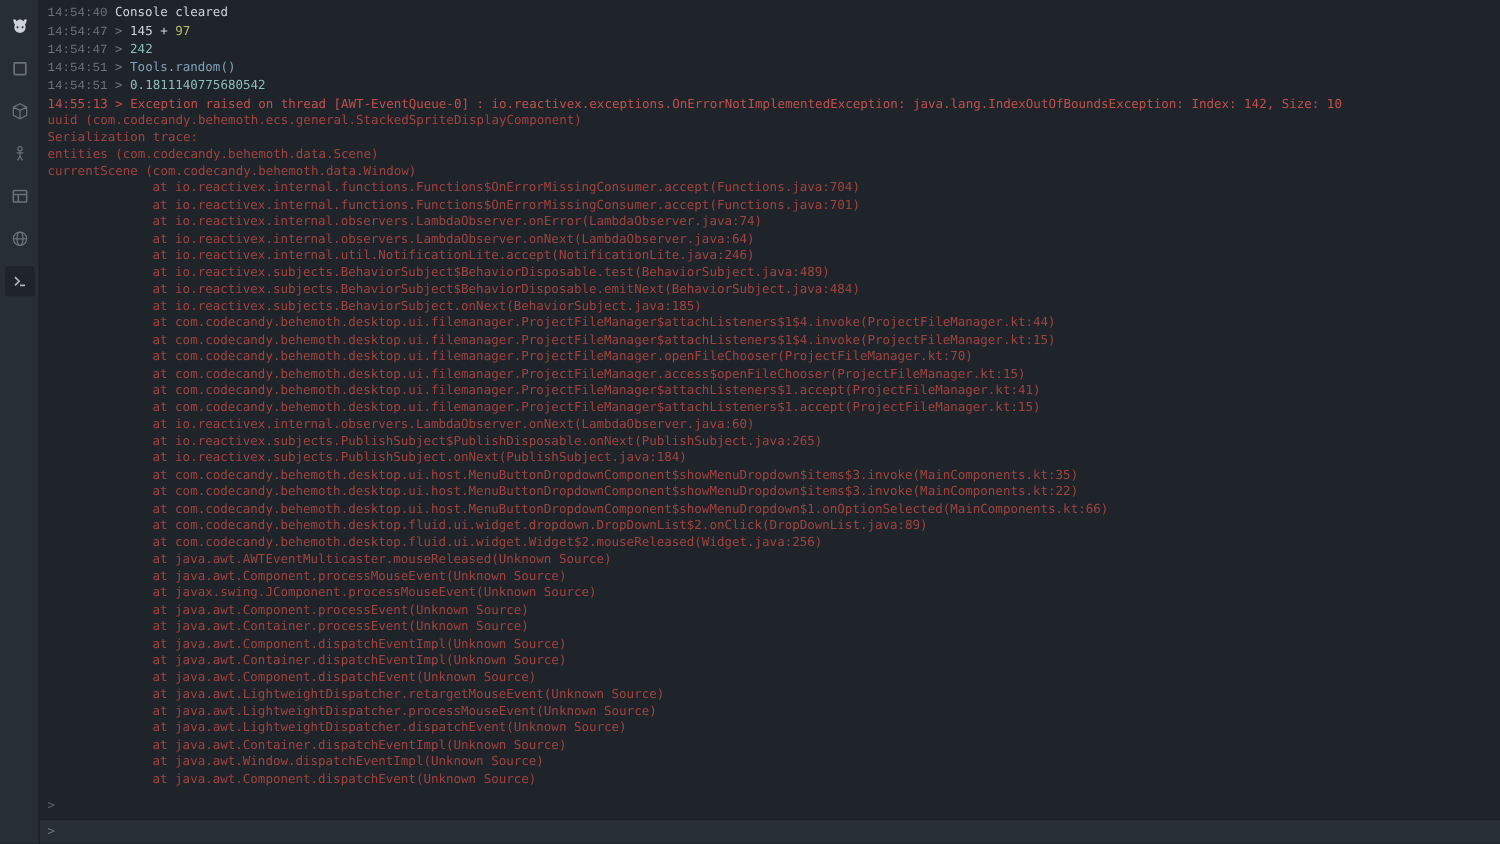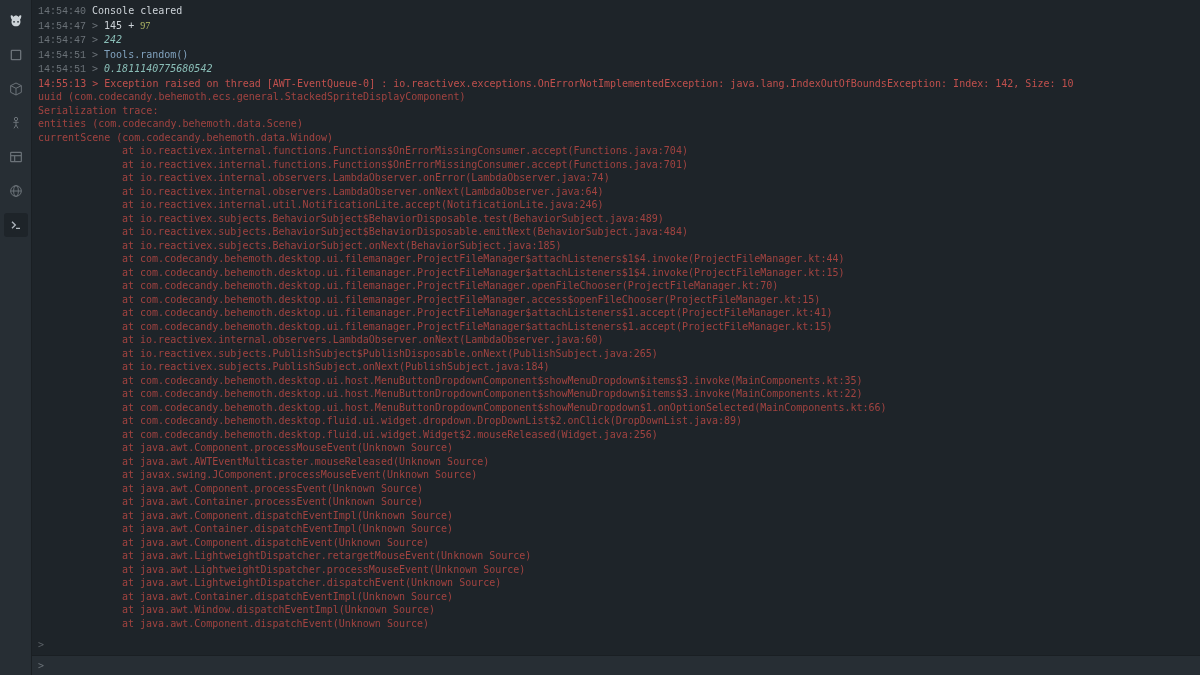--- a/index.html
+++ b/index.html
@@ -9,24 +9,24 @@
   .sidebar-icon { width: 24px; height: 24px; margin: 5px 0; display: flex; align-items: center; justify-content: center; color: #6b7278; cursor: pointer; }
   .sidebar-icon.active { background: #1e2429; color: #aeb6bd; border-radius: 3px; }
   .sidebar-icon svg { width: 16px; height: 16px; }
   .main { flex: 1; display: flex; flex-direction: column; background: #1e2429; }
   .console { flex: 1; overflow: hidden; padding: 4px 6px; line-height: 1.35; color: #c5c8c6; position: relative; }
   .console-inner { height: calc(100% - 20px); overflow: hidden; }
   .line { white-space: pre; }
   .ts { color: #6b7278; font-family: Liberation Mono, monospace; }
   .prompt { color: #6b7278; }
   .input-text { color: #cdd3d8; }
-  .num { color: #b5bd68; font-family: Liberation Serif, serif; }
+  .num { color: #b5bd68; }
   .method { color: #81a2be; }
   .out { color: #6b7278; }
-  .out-num { color: #8abeb7; font-style: italic; }
+  .out-num { color: #8abeb7; }
   .err { color: #c0504d; }
   .err-dim { color: #a14340; }
   .trace { color: #a14340; padding-left: 0; }
   .trace-indent { padding-left: 84px; }
   .scroll-hint { position: absolute; bottom: 4px; left: 6px; color: #5a6066; font-size: 10px; }
   .input-bar { height: 20px; background: #272e34; border-top: 1px solid #1a1f23; display: flex; align-items: center; padding: 0 6px; color: #6b7278; }
   .input-bar-caret { margin-right: 4px; }
   .input-field { flex: 1; background: transparent; border: none; outline: none; color: #c5c8c6; font-family: inherit; font-size: 10px; }
 </style>
 </head>
@@ -104,22 +104,22 @@
           <div class="line trace trace-indent"><span class="err-dim">at com.codecandy.behemoth.desktop.ui.filemanager.ProjectFileManager$attachListeners$1.accept(ProjectFileManager.kt:41)</span></div>
           <div class="line trace trace-indent"><span class="err-dim">at com.codecandy.behemoth.desktop.ui.filemanager.ProjectFileManager$attachListeners$1.accept(ProjectFileManager.kt:15)</span></div>
           <div class="line trace trace-indent"><span class="err-dim">at io.reactivex.internal.observers.LambdaObserver.onNext(LambdaObserver.java:60)</span></div>
           <div class="line trace trace-indent"><span class="err-dim">at io.reactivex.subjects.PublishSubject$PublishDisposable.onNext(PublishSubject.java:265)</span></div>
           <div class="line trace trace-indent"><span class="err-dim">at io.reactivex.subjects.PublishSubject.onNext(PublishSubject.java:184)</span></div>
           <div class="line trace trace-indent"><span class="err-dim">at com.codecandy.behemoth.desktop.ui.host.MenuButtonDropdownComponent$showMenuDropdown$items$3.invoke(MainComponents.kt:35)</span></div>
           <div class="line trace trace-indent"><span class="err-dim">at com.codecandy.behemoth.desktop.ui.host.MenuButtonDropdownComponent$showMenuDropdown$items$3.invoke(MainComponents.kt:22)</span></div>
           <div class="line trace trace-indent"><span class="err-dim">at com.codecandy.behemoth.desktop.ui.host.MenuButtonDropdownComponent$showMenuDropdown$1.onOptionSelected(MainComponents.kt:66)</span></div>
           <div class="line trace trace-indent"><span class="err-dim">at com.codecandy.behemoth.desktop.fluid.ui.widget.dropdown.DropDownList$2.onClick(DropDownList.java:89)</span></div>
           <div class="line trace trace-indent"><span class="err-dim">at com.codecandy.behemoth.desktop.fluid.ui.widget.Widget$2.mouseReleased(Widget.java:256)</span></div>
+          <div class="line trace trace-indent"><span class="err-dim">at java.awt.AWTEventMulticaster.mouseReleased(Unknown Source)</span></div>
           <div class="line trace trace-indent"><span class="err-dim">at java.awt.Component.processMouseEvent(Unknown Source)</span></div>
-          <div class="line trace trace-indent"><span class="err-dim">at java.awt.AWTEventMulticaster.mouseReleased(Unknown Source)</span></div>
           <div class="line trace trace-indent"><span class="err-dim">at javax.swing.JComponent.processMouseEvent(Unknown Source)</span></div>
           <div class="line trace trace-indent"><span class="err-dim">at java.awt.Component.processEvent(Unknown Source)</span></div>
           <div class="line trace trace-indent"><span class="err-dim">at java.awt.Container.processEvent(Unknown Source)</span></div>
           <div class="line trace trace-indent"><span class="err-dim">at java.awt.Component.dispatchEventImpl(Unknown Source)</span></div>
           <div class="line trace trace-indent"><span class="err-dim">at java.awt.Container.dispatchEventImpl(Unknown Source)</span></div>
           <div class="line trace trace-indent"><span class="err-dim">at java.awt.Component.dispatchEvent(Unknown Source)</span></div>
           <div class="line trace trace-indent"><span class="err-dim">at java.awt.LightweightDispatcher.retargetMouseEvent(Unknown Source)</span></div>
           <div class="line trace trace-indent"><span class="err-dim">at java.awt.LightweightDispatcher.processMouseEvent(Unknown Source)</span></div>
           <div class="line trace trace-indent"><span class="err-dim">at java.awt.LightweightDispatcher.dispatchEvent(Unknown Source)</span></div>
           <div class="line trace trace-indent"><span class="err-dim">at java.awt.Container.dispatchEventImpl(Unknown Source)</span></div>

